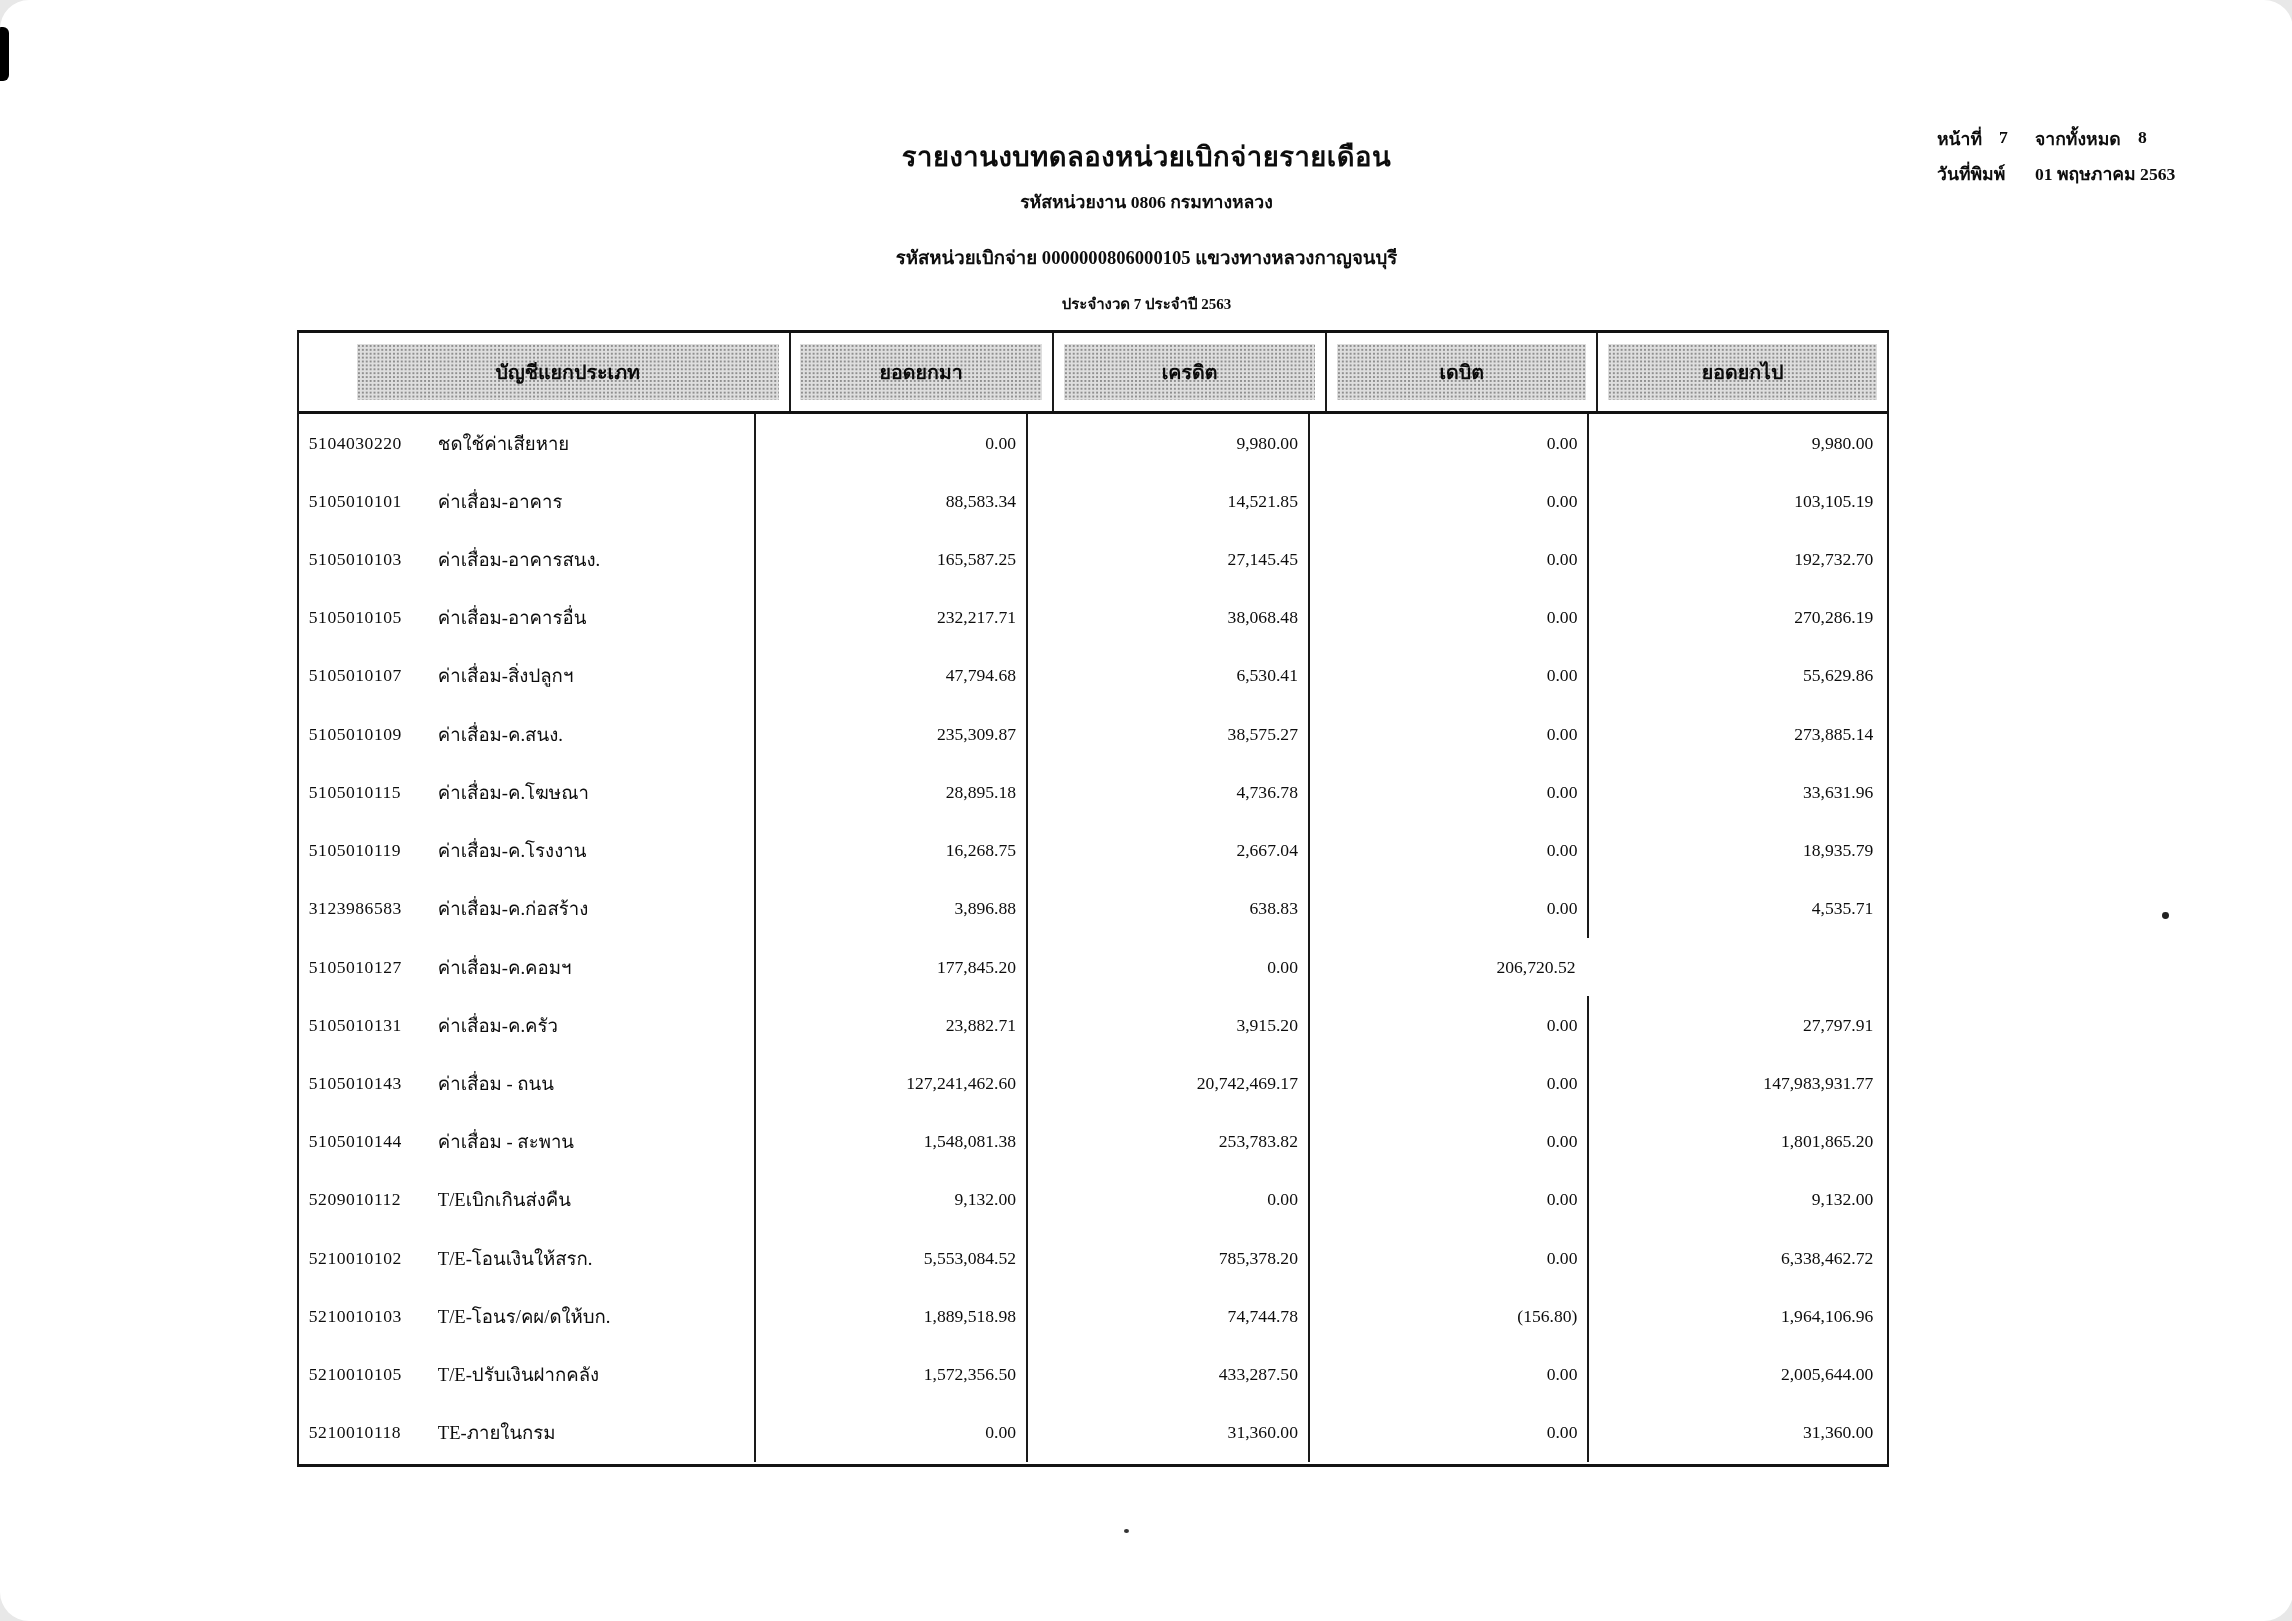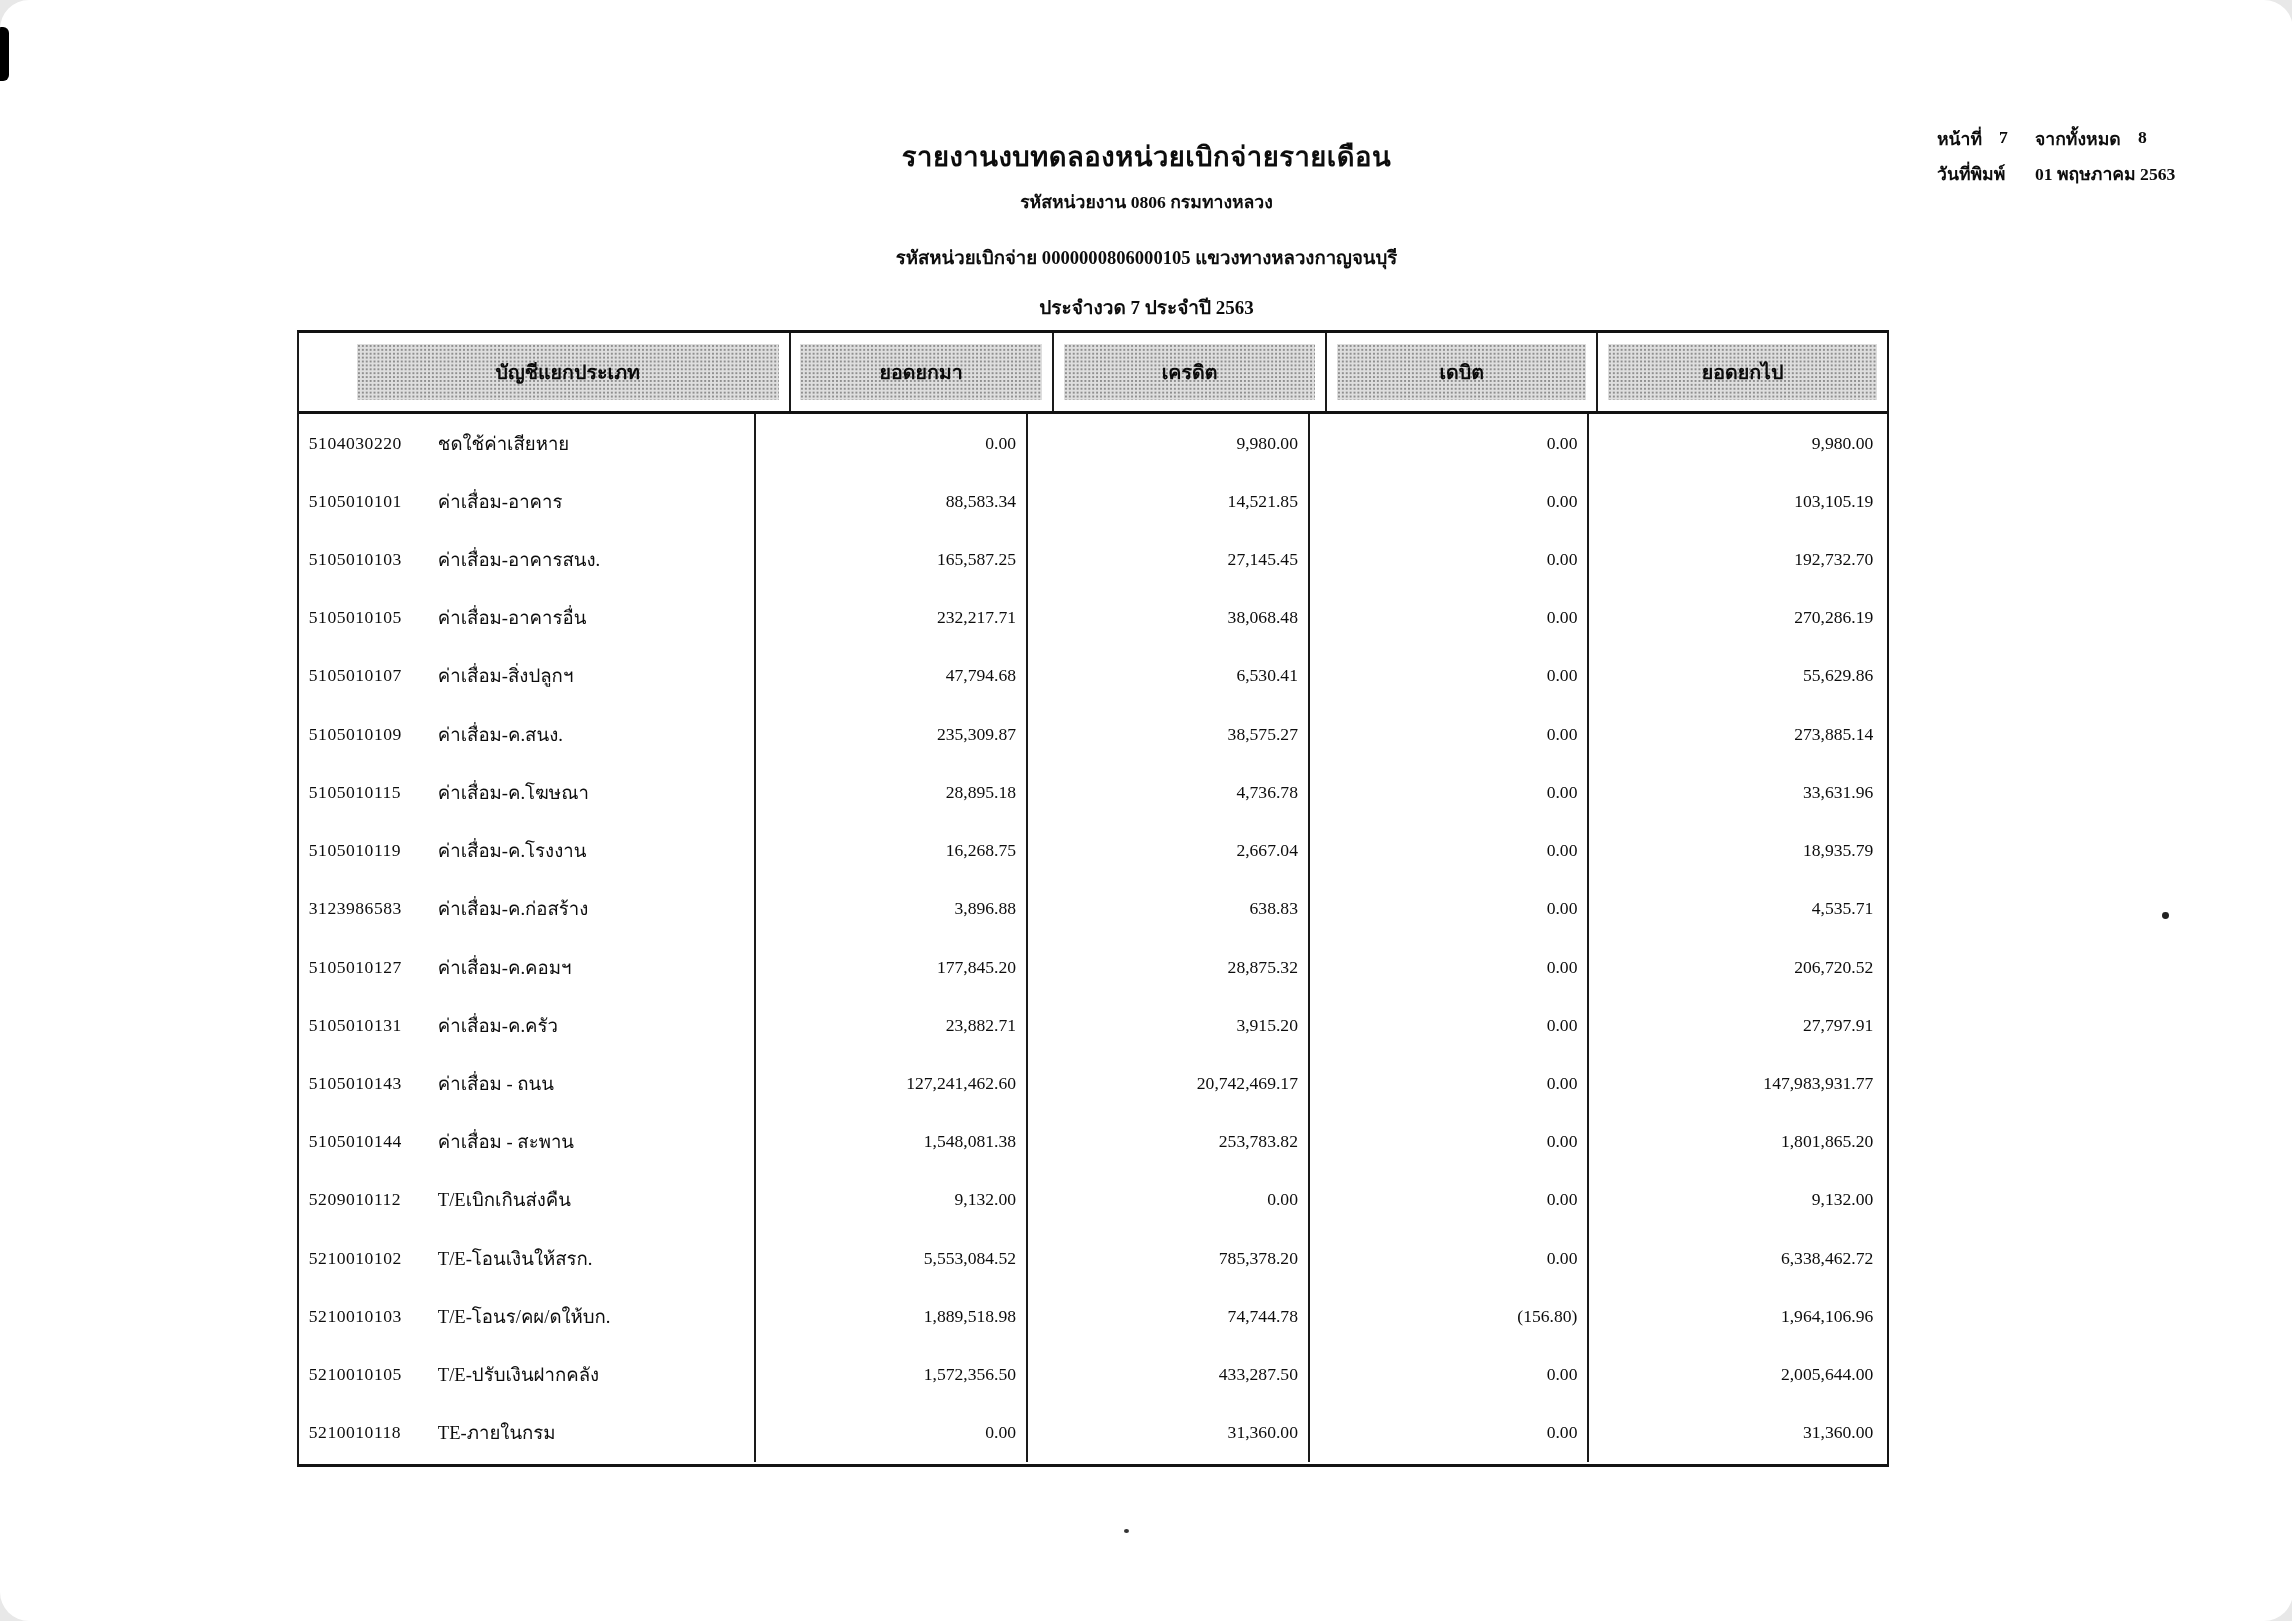--- a/index.html
+++ b/index.html
@@ -20,21 +20,21 @@
   .doc-sub1{
     position:absolute;top:188px;left:0;width:100%;
     text-align:center;font-size:17.6px;font-weight:700;
   }
   .doc-sub2{
     position:absolute;top:243px;left:0;width:100%;
     text-align:center;font-size:18.6px;font-weight:700;
   }
   .doc-sub3{
     position:absolute;top:292px;left:0;width:100%;
-    text-align:center;font-size:19px;font-weight:700;
+    text-align:center;font-size:15px;font-weight:700;
   }
   
   .page-info{
     position:absolute;left:1937px;top:125px;width:353px;height:78px;
     font-size:17.6px;font-weight:700;
   }
   .page-info span{position:absolute;white-space:nowrap;}
   .pi-page-label{left:0;top:0;}
   .pi-page-number{left:62px;top:2px;}
   .pi-total-label{left:98px;top:0;}
@@ -245,21 +245,20 @@
           <div class="td num debit">638.83</div>
           <div class="td num credit">0.00</div>
           <div class="td num closing">4,535.71</div>
         </div>
         <div class="tr">
           <div class="td cell-account">
             <span class="code">5105010127</span>
             <span class="nm">ค่าเสื่อม-ค.คอมฯ</span>
           </div>
           <div class="td num opening">177,845.20</div>
-          <div class="td num debit">28,875.32</div>
           <div class="td num credit">0.00</div>
           <div class="td num closing">206,720.52</div>
         </div>
         <div class="tr">
           <div class="td cell-account">
             <span class="code">5105010131</span>
             <span class="nm">ค่าเสื่อม-ค.ครัว</span>
           </div>
           <div class="td num opening">23,882.71</div>
           <div class="td num debit">3,915.20</div>

